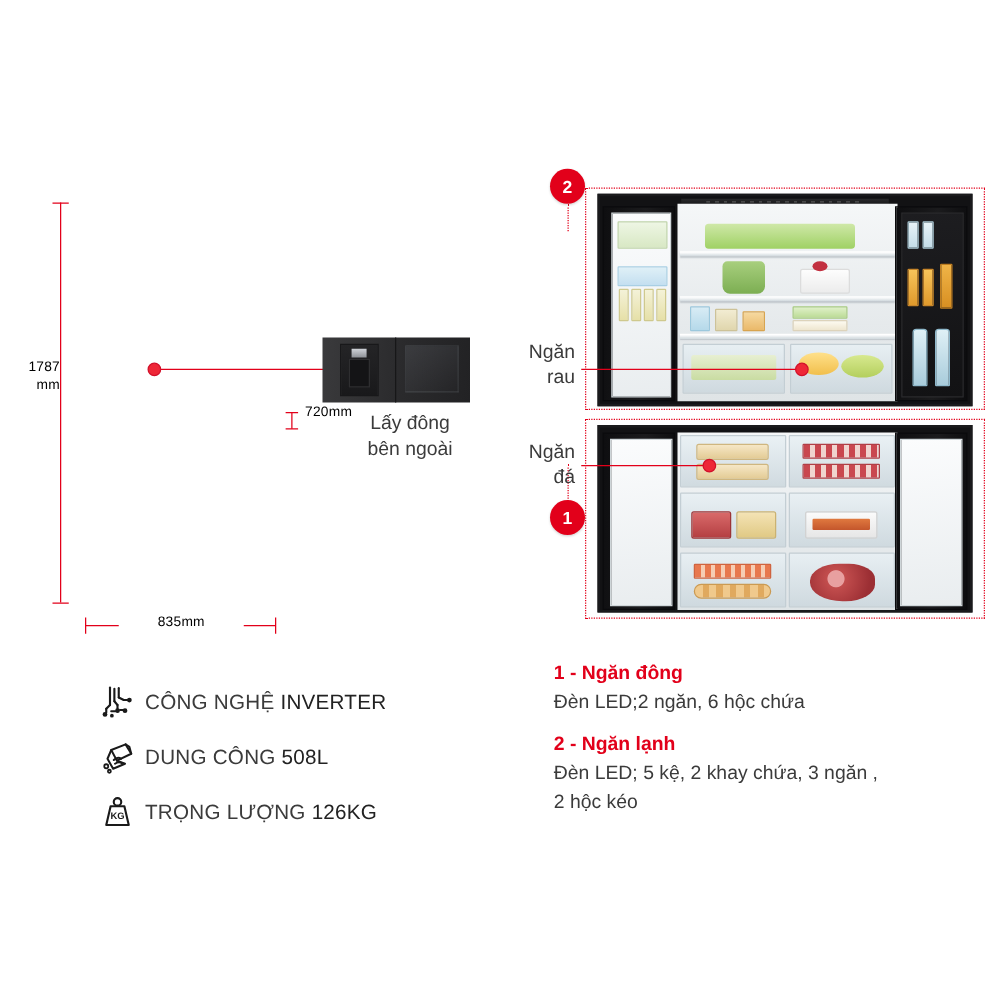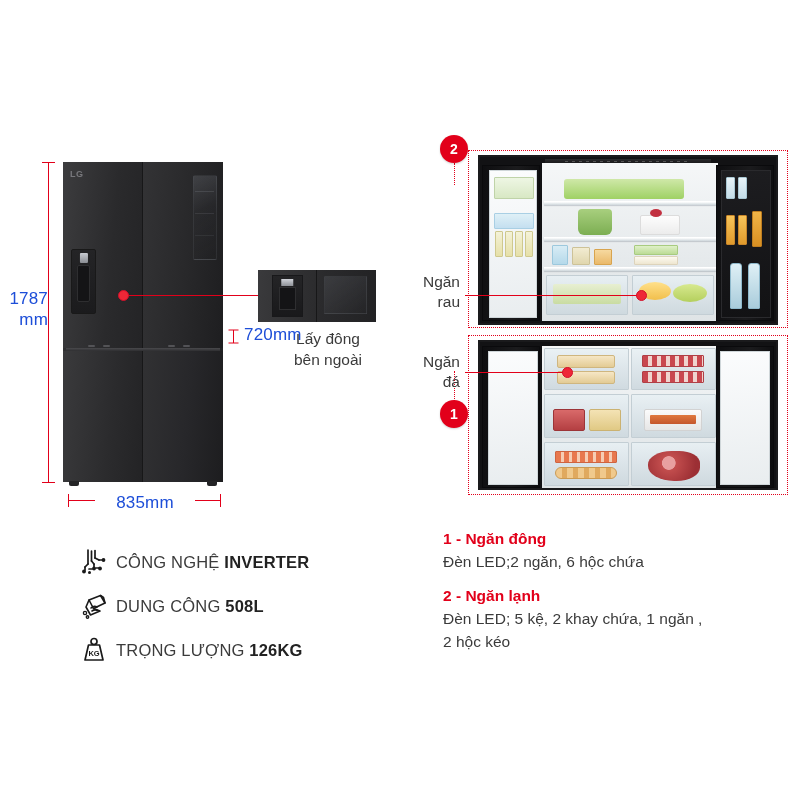--- a/index.html
+++ b/index.html
@@ -7,21 +7,21 @@
     width: 800px; height: 800px;
     background: #ffffff;
     font-family: "Liberation Sans", sans-serif;
     overflow: hidden;
   }
   #root { position: relative; width: 800px; height: 800px; }
 
   
   .red-line { position: absolute; background: #e2001a; }
   .dim-text {
-    position: absolute; color: #1d4ed8; font-size: 17px;
+    position: absolute; color: #000000; font-size: 11px;
     letter-spacing: .2px; line-height: 1.25; white-space: pre-line;
   }
   .dot {
     position: absolute; width: 11px; height: 11px; border-radius: 50%;
     background: #ee2737; border: 1px solid #d2102a;
   }
 
   
   #left-fridge { position: absolute; left: 63px; top: 162px; width: 160px; height: 320px; }
   .body-shell {
@@ -172,56 +172,33 @@
   #leader-rau { left:465px; top:295px; width:176px; height:1px; }
   #leader-da  { left:465px; top:372px; width:102px; height:1px; }
   #dot-rau { left:636px; top:290px; }
   #dot-da  { left:562px; top:367px; }
 
   
   #specs { position:absolute; left:72px; top:540px; width:330px; }
   .spec-row { display:flex; align-items:center; height:44px; }
   .spec-ico { width:44px; height:36px; flex:0 0 44px; display:flex; align-items:center; justify-content:center; }
   .spec-txt { color:#3b3b3b; font-size:16.5px; letter-spacing:.2px; }
-  .spec-txt b { color:#222; font-weight:bold; }
+  .spec-txt b { color:#222; font-weight:normal; }
 
   
   #descs { position:absolute; left:406px; top:530px; width:350px;margin-left:37px; }
   .desc-head { color:#e2001a; font-size:15.5px; font-weight:bold; margin-bottom:3px; }
   .desc-body { color:#3b3b3b; font-size:15.5px; line-height:1.45; white-space:pre-line; }
   .desc-block { margin-bottom:14px; }
 </style>
 </head>
 <body>
 
 <div id="root">
 
-  <div id="left-fridge">
-    <div class="body-shell"></div>
-    <div class="door-top-left">
-      <div class="lg-logo">LG</div>
-      <div class="dispenser">
-        <div class="disp-nozzle"></div>
-        <div class="disp-recess"></div>
-      </div>
-    </div>
-    <div class="door-top-right">
-      <div class="glass-panel"></div>
-    </div>
-    <div class="mid-hinge-bar">
-      <div class="handle-notch" style="left:14%;top:-3px;"></div>
-      <div class="handle-notch" style="left:24%;top:-3px;"></div>
-      <div class="handle-notch" style="left:66%;top:-3px;"></div>
-      <div class="handle-notch" style="left:76%;top:-3px;"></div>
-    </div>
-    <div class="door-bot-left"></div>
-    <div class="door-bot-right"></div>
-    <div class="foot" style="left:6px;"></div>
-    <div class="foot" style="right:6px;"></div>
-  </div>
 
   <div class="red-line" id="dim-h-line"></div>
   <div class="tick-h" style="top:162px;"></div>
   <div class="tick-h" style="top:482px;"></div>
   <div class="dim-text" id="dim-height-label">1787
 mm</div>
 
   <div class="red-line" id="dim-w-line"></div>
   <div class="tick-w" style="left:68px;"></div>
   <div class="tick-w" style="left:220px;"></div>
@@ -431,18 +408,18 @@
     </div>
   </div>
 
   <div id="descs">
     <div class="desc-block">
       <div class="desc-head">1 - Ngăn đông</div>
       <div class="desc-body">Đèn LED;2 ngăn, 6 hộc chứa</div>
     </div>
     <div class="desc-block">
       <div class="desc-head">2 - Ngăn lạnh</div>
-      <div class="desc-body">Đèn LED; 5 kệ, 2 khay chứa, 1 ngăn ,
+      <div class="desc-body">Đèn LED; 5 kệ, 2 khay chứa, 3 ngăn ,
 2 hộc kéo</div>
     </div>
   </div>
 
 </div>
 
 </body></html>

